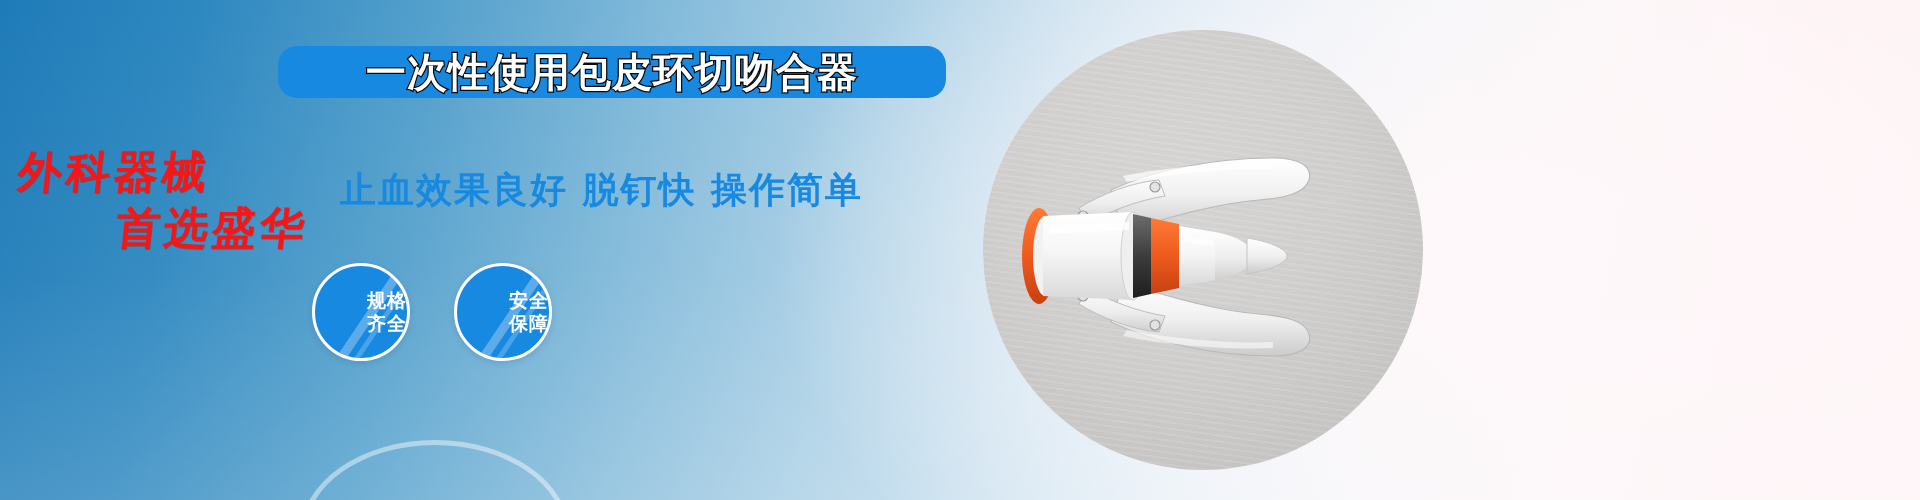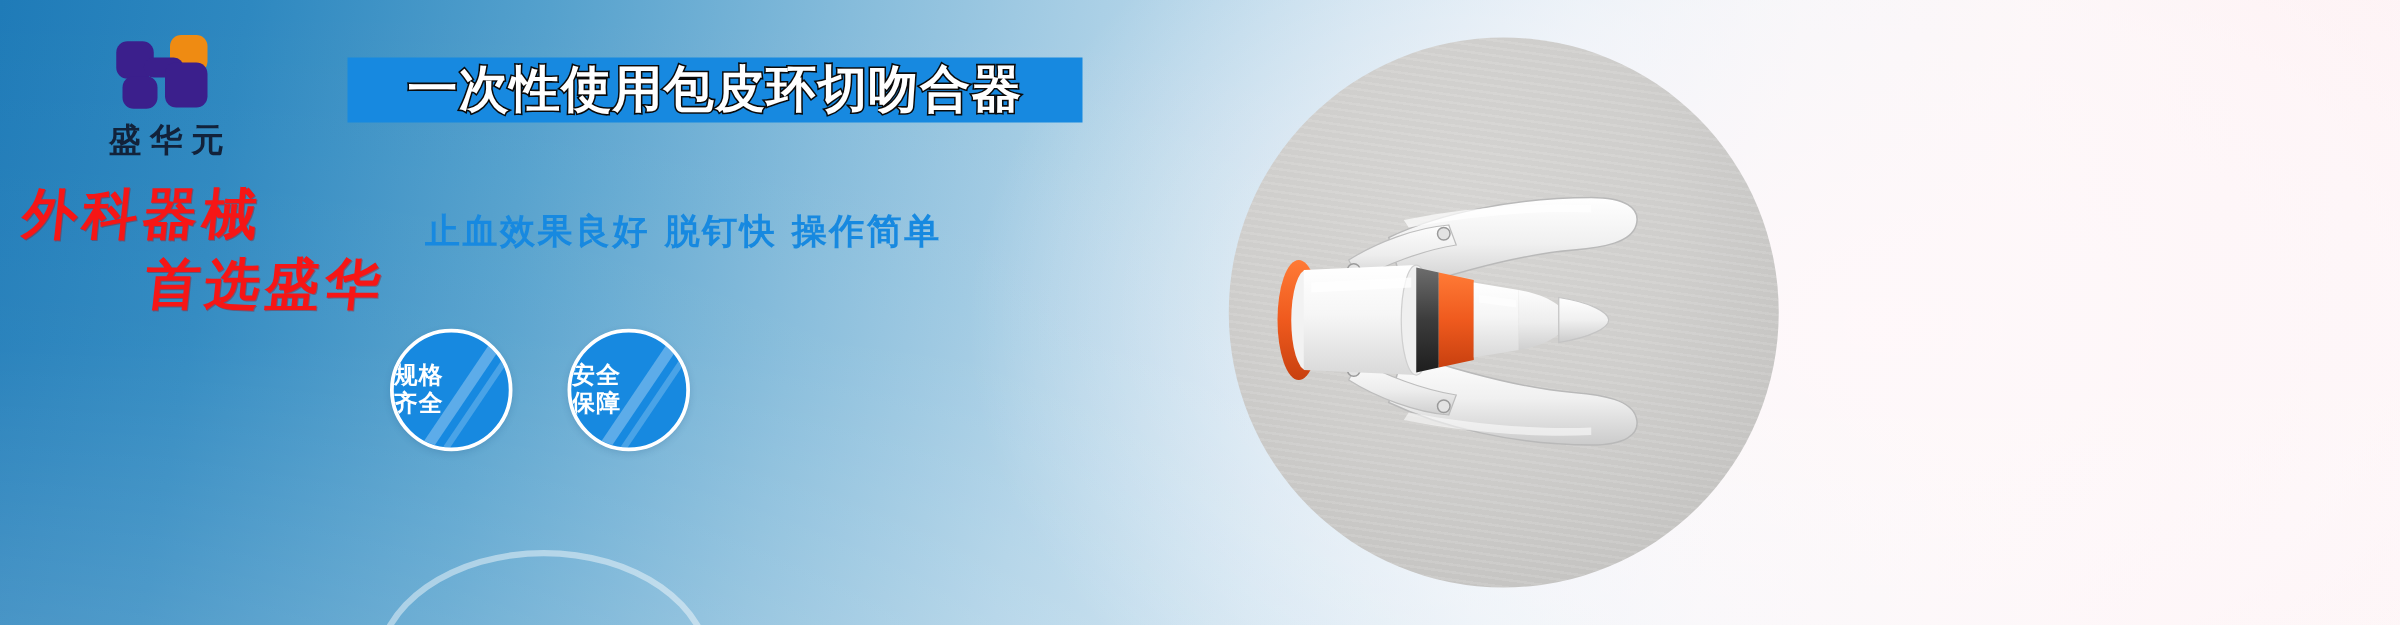--- a/index.html
+++ b/index.html
@@ -97,45 +97,46 @@
   #slogan-red .ln2 {
     margin-left: 98px;
     margin-top: 8px;
   }
 
   
   #title-bar {
     position: absolute;
     left: 278px;
     top: 46px;
-    width: 588px;
+    width: 668px;
     height: 52px;
     background: #1789e0;
     display: flex;
     align-items: center;
     justify-content: center;
+    border-radius: 19px;
   }
   #title-bar .title-text {
     font-size: 40px;
     font-weight: 700;
     color: #ffffff;
     letter-spacing: 1px;
     white-space: nowrap;
     line-height: 46px;
     -webkit-text-stroke: 2.5px #0a0a0a;
     paint-order: stroke fill;
     font-family: "DejaVu Sans", "Liberation Sans", sans-serif;
   }
 
   
   #subtitle {
     position: absolute;
     left: 340px;
     top: 166px;
-    font-size: 28px;
+    font-size: 36px;
     font-weight: 700;
     color: #1789e0;
     letter-spacing: 2px;
     white-space: nowrap;
     font-family: "DejaVu Sans", "Liberation Sans", sans-serif;
   }
 
   
   #features {
     position: absolute;
@@ -147,21 +148,21 @@
   .feature {
     position: relative;
     width: 92px;
     height: 92px;
     border-radius: 50%;
     background: #1789e0;
     border: 3px solid #ffffff;
     box-shadow: 0 2px 6px rgba(20,70,120,0.18);
     display: flex;
     align-items: center;
-    justify-content: flex-start;
+    justify-content: flex-end;
     overflow: hidden;
   }
   .feature .glint {
     position: absolute;
     left: 52px;
     top: -18px;
     width: 9px;
     height: 130px;
     background: rgba(255,255,255,0.30);
     transform: rotate(34deg);
@@ -214,30 +215,20 @@
     border-radius: 50%;
     border: 5px solid rgba(255,255,255,0.45);
     pointer-events: none;
   }
 </style>
 </head>
 <body>
 
 <div id="banner">
 
-  <div id="logo-block">
-    <div class="logo-mark">
-      <i class="lm-tl"></i>
-      <i class="lm-tr"></i>
-      <i class="lm-mid"></i>
-      <i class="lm-bl"></i>
-      <i class="lm-br"></i>
-    </div>
-    <div class="logo-name">盛华元</div>
-  </div>
 
   <div id="slogan-red">
     <div class="ln ln1">外科器械</div>
     <div class="ln ln2">首选盛华</div>
   </div>
 
   <div id="title-bar">
     <span class="title-text">一次性使用包皮环切吻合器</span>
   </div>
 

